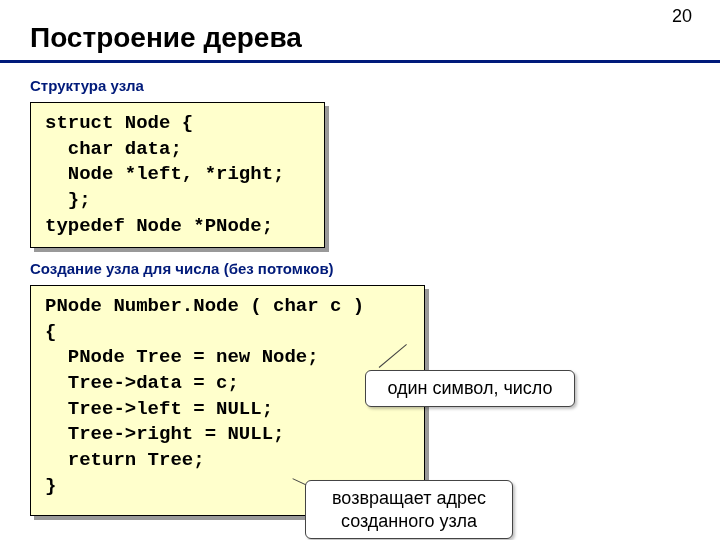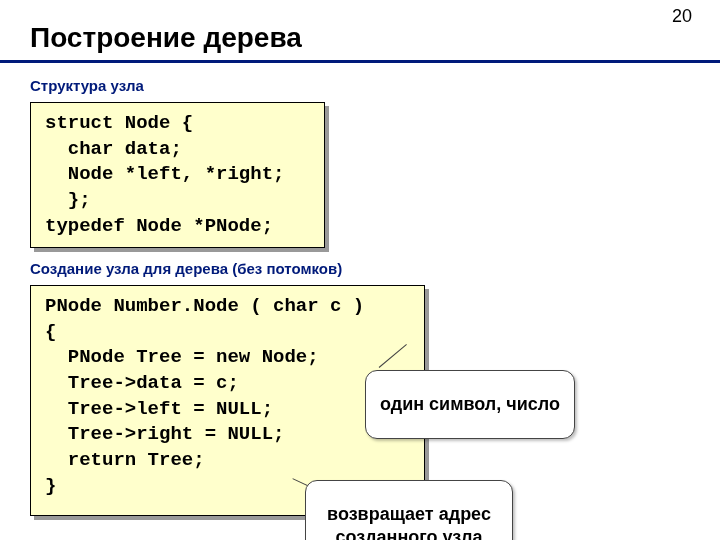--- a/index.html
+++ b/index.html
@@ -67,25 +67,25 @@
     font-weight: bold;
     line-height: 1.35;
     white-space: pre;
     color: #000;
   }
   .block2-wrap { position: relative; display: inline-block; }
   .callout {
     position: absolute;
     background: #fff;
     border: 1px solid #444;
-    border-radius: 12px;
+    border-radius: 6px;
     font-family: Arial, sans-serif;
     font-size: 18px;
-    font-weight: bold;
-    padding: 22px 12px;
+    font-weight: normal;
+    padding: 6px 12px;
     text-align: center;
     line-height: 1.25;
     box-shadow: 2px 2px 3px rgba(0,0,0,0.25);
   }
   .callout1 { top: 85px; left: 335px; width: 210px; }
   .callout2 { top: 195px; left: 275px; width: 208px; }
   .connector {
     position: absolute;
     border-top: 1px solid #444;
   }
@@ -105,21 +105,21 @@
 
   <div class="code-box-wrap">
     <div class="code-shadow"></div>
     <div class="code-box">struct Node {
   char data;
   Node *left, *right;
   };
 typedef Node *PNode;</div>
   </div>
 
-  <div class="subtitle">Создание узла для дерева (без потомков)</div>
+  <div class="subtitle">Создание узла для числа (без потомков)</div>
 
   <div class="block2-wrap">
     <div class="code-shadow"></div>
     <div class="code-box-2">PNode Number.Node ( char c )
 {
   PNode Tree = new Node;
   Tree-&gt;data = c;
   Tree-&gt;left = NULL;
   Tree-&gt;right = NULL;
   return Tree;

